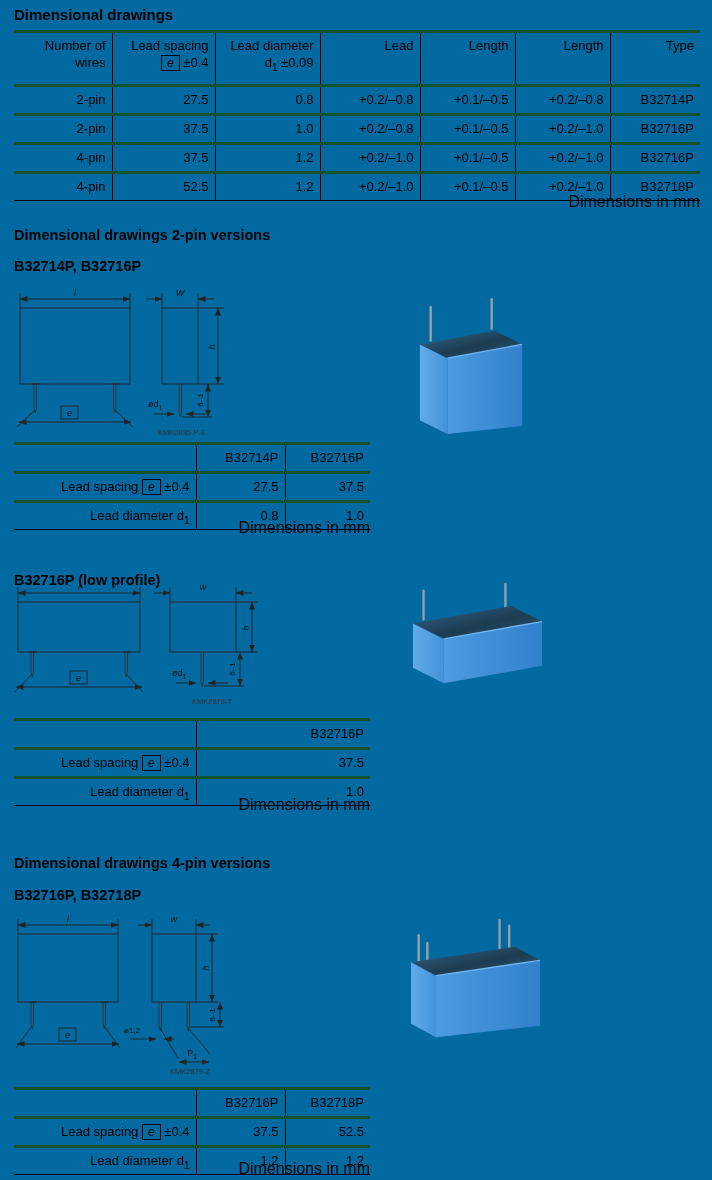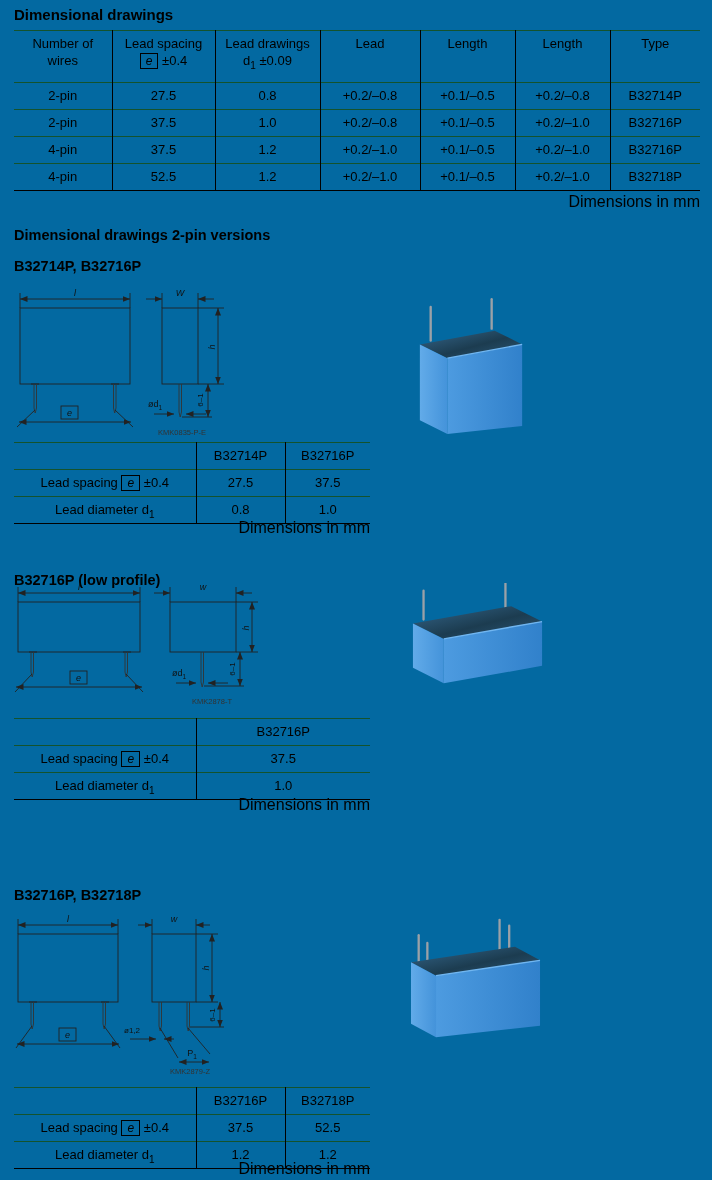--- a/index.html
+++ b/index.html
@@ -1,22 +1,22 @@
 <!DOCTYPE html>
 <html><head>
 <meta charset="utf-8">
 <style>
   html,body{margin:0;padding:0;background:#fff;}
   body{font-family:"Liberation Sans",sans-serif;color:#000;}
   .page{position:relative;width:712px;height:1180px;background:#0369a1;overflow:hidden;}
   .abs{position:absolute;}
   .h1{font-size:15px;font-weight:bold;}
   .dtable{border-collapse:collapse;font-size:13px;border-bottom:1px solid #000;table-layout:fixed;}
-  .dtable th,.dtable td{border-right:1px solid #000;border-top:1px solid #14532d;
-    padding:4px 6px 5px 6px;text-align:center;vertical-align:top;font-weight:normal;
+  .dtable th,.dtable td{border-right:1px solid #000;border-top:3px solid #14532d;
+    padding:4px 6px 5px 6px;text-align:right;vertical-align:top;font-weight:normal;
     font-size:13px;line-height:17px;white-space:nowrap;overflow:hidden;}
   .dtable th:last-child,.dtable td:last-child{border-right:none;margin-top:46px;}
   .t-main th{height:42px;}
   .ebox{display:inline-block;border:1px solid #000;padding:0 5px;font-style:italic;
     font-size:12px;line-height:14px;}
   sub{font-size:10px;line-height:0;}
   .note{font-size:16px;text-align:right;}
   .h2{font-size:14.5px;font-weight:bold;}
   
   .ln{stroke:#222;stroke-width:0.9;fill:none;}
@@ -62,21 +62,21 @@
         <col style="width:105px">
       <col style="width:100px">
         <col style="width:95px">
         <col style="width:95px">
         <col style="width:90px">
     </colgroup>
     <thead>
       <tr>
         <th><span>Number of</span><br><span>wires</span></th>
         <th><span>Lead spacing</span><br><span class="ebox">e</span> <span>±0.4</span></th>
-        <th><span>Lead drawings</span><br><span>d</span><sub>1</sub> <span>±0.09</span></th>
+        <th><span>Lead diameter</span><br><span>d</span><sub>1</sub> <span>±0.09</span></th>
         <th>Lead</th>
         <th>Length</th>
         <th>Length</th>
         <th>Type</th>
       </tr>
     </thead>
     <tbody>
       <tr>
         <td>2-pin</td>
         <td>27.5</td>
@@ -250,20 +250,21 @@
         <td>37.5</td>
       </tr>
       <tr>
         <td><span>Lead diameter d</span><sub>1</sub></td>
         <td>1.0</td>
       </tr>
     </tbody>
   </table>
   <div class="note abs" style="left:14px;top:796px;width:356px">Dimensions in mm</div>
 
+  <div class="h2 abs" style="left:14px;top:855px">Dimensional drawings 4-pin versions</div>
   <div class="h2 abs" style="left:14px;top:887px">B32716P, B32718P</div>
 
   <svg class="abs" style="left:12px;top:910px" width="235" height="168" viewBox="0 0 235 168">
 
     <path class="ln" d="M6,24 V9 M106,24 V9"></path>
     <line class="ln" x1="6" y1="15" x2="106" y2="15" marker-start="url(#arr)" marker-end="url(#arr)"></line>
     <text class="dl it" x="56" y="12" text-anchor="middle">l</text>
     <rect class="ln" x="6" y="24" width="100" height="68"></rect>
     <path class="ln" d="M17,92 h8 M89,92 h8"></path>
     <path class="ld" d="M19,92 V114 M21.5,92 V114 M19,114 L20.2,119 L21.5,114"></path>

